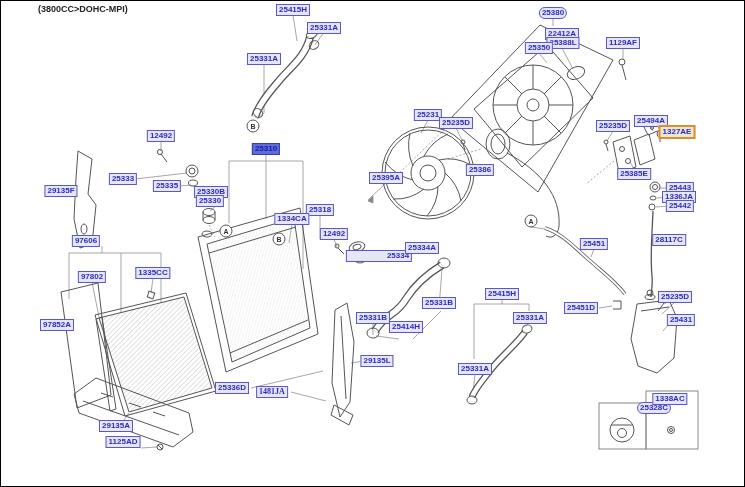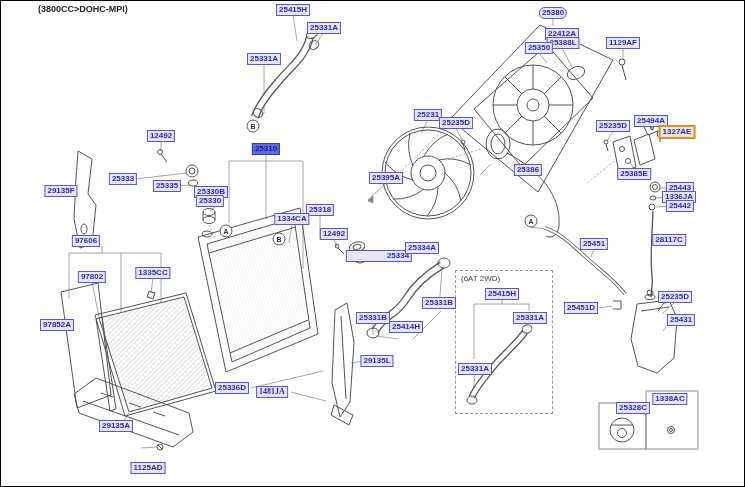--- a/index.html
+++ b/index.html
@@ -258,23 +258,20 @@
       <rect x="598" y="402" width="47" height="46"></rect>
       <rect x="645" y="390" width="52" height="58"></rect>
       <circle cx="621" cy="429" r="12" stroke="#555"></circle>
       <line x1="610" y1="424" x2="632" y2="424" stroke="#555"></line>
       <circle cx="621" cy="432" r="4.5" stroke="#555"></circle>
       <circle cx="670" cy="429" r="3.5" stroke="#555"></circle>
       <circle cx="670" cy="429" r="1.5" stroke="#555"></circle>
     </g>
   </svg>
 
-  <div class="variant">
-    <span class="vlabel">(6AT 2WD)</span>
-  </div>
 
   <div id="labels">
       <div class="plabel" style="left: 292px; top: 9px;">25415H</div>
       <div class="plabel" style="left: 323px; top: 27px;">25331A</div>
       <div class="plabel" style="left: 263px; top: 58px;">25331A</div>
       <div class="plabel" style="left: 160px; top: 135px;">12492</div>
       <div class="plabel" style="left: 122px; top: 178px;">25333</div>
       <div class="plabel" style="left: 166px; top: 185px;">25335</div>
       <div class="plabel" style="left: 60px; top: 190px;">29135F</div>
       <div class="plabel" style="left: 210px; top: 191px;">25330B</div>
@@ -287,48 +284,48 @@
       <div class="plabel" style="left: 421px; top: 247px;">25334A</div>
       <div class="plabel" style="left: 438px; top: 302px;">25331B</div>
       <div class="plabel" style="left: 372px; top: 317px;">25331B</div>
       <div class="plabel" style="left: 405px; top: 326px;">25414H</div>
       <div class="plabel" style="left: 376px; top: 360px;">29135L</div>
       <div class="plabel" style="left: 85px; top: 240px;">97606</div>
       <div class="plabel" style="left: 91px; top: 276px;">97802</div>
       <div class="plabel" style="left: 152px; top: 272px;">1335CC</div>
       <div class="plabel" style="left: 56px; top: 324px;">97852A</div>
       <div class="plabel" style="left: 115px; top: 425px;">29135A</div>
-      <div class="plabel" style="left: 122px; top: 467px; margin-left: 25px;">1125AD</div>
+      <div class="plabel" style="left: 122px; top: 441px;">1125AD</div>
       <div class="plabel" style="left: 231px; top: 387px;">25336D</div>
       <div class="plabel" style="left: 271px; top: 391px; font-family: Liberation Serif, serif;">1481JA</div>
       <div class="plabel" style="left: 427px; top: 114px;">25231</div>
       <div class="plabel" style="left: 455px; top: 122px;">25235D</div>
       <div class="plabel" style="left: 385px; top: 177px;">25395A</div>
-      <div class="plabel" style="left: 479px; top: 169px; margin-left: 48px;">25386</div>
+      <div class="plabel" style="left: 479px; top: 169px;">25386</div>
       <div class="plabel" style="left: 552px; top: 12px; border-radius: 6px;">25380</div>
       <div class="plabel" style="left: 561px; top: 33px;">22412A</div>
       <div class="plabel" style="left: 562px; top: 42px;">25388L</div>
       <div class="plabel" style="left: 538px; top: 47px;">25350</div>
       <div class="plabel" style="left: 622px; top: 42px;">1129AF</div>
       <div class="plabel" style="left: 612px; top: 125px;">25235D</div>
       <div class="plabel" style="left: 650px; top: 120px;">25494A</div>
       <div class="plabel highlight" style="left: 676px; top: 131px;">1327AE</div>
       <div class="plabel" style="left: 633px; top: 173px;">25385E</div>
       <div class="plabel" style="left: 679px; top: 187px;">25443</div>
       <div class="plabel" style="left: 678px; top: 196px;">1336JA</div>
       <div class="plabel" style="left: 679px; top: 205px;">25442</div>
       <div class="plabel" style="left: 593px; top: 243px;">25451</div>
       <div class="plabel" style="left: 668px; top: 239px;">28117C</div>
       <div class="plabel" style="left: 580px; top: 307px;">25451D</div>
       <div class="plabel" style="left: 674px; top: 296px;">25235D</div>
       <div class="plabel" style="left: 680px; top: 319px;">25431</div>
       <div class="plabel" style="left: 501px; top: 293px;">25415H</div>
       <div class="plabel" style="left: 529px; top: 317px;">25331A</div>
       <div class="plabel" style="left: 474px; top: 368px;">25331A</div>
-      <div class="plabel" style="left: 632px; top: 407px;">25328C</div>
+      <div class="plabel" style="left: 653px; top: 407px; border-radius: 6px;">25328C</div>
       <div class="plabel" style="left: 669px; top: 398px; text-align: right;">1338AC</div>
       <div class="refc" style="left: 252px; top: 125px;">B</div>
       <div class="refc" style="left: 225px; top: 230px;">A</div>
       <div class="refc" style="left: 278px; top: 238px;">B</div>
       <div class="refc" style="left: 530px; top: 220px;">A</div>
     </div>
 
 </div>
 
 </body></html>

